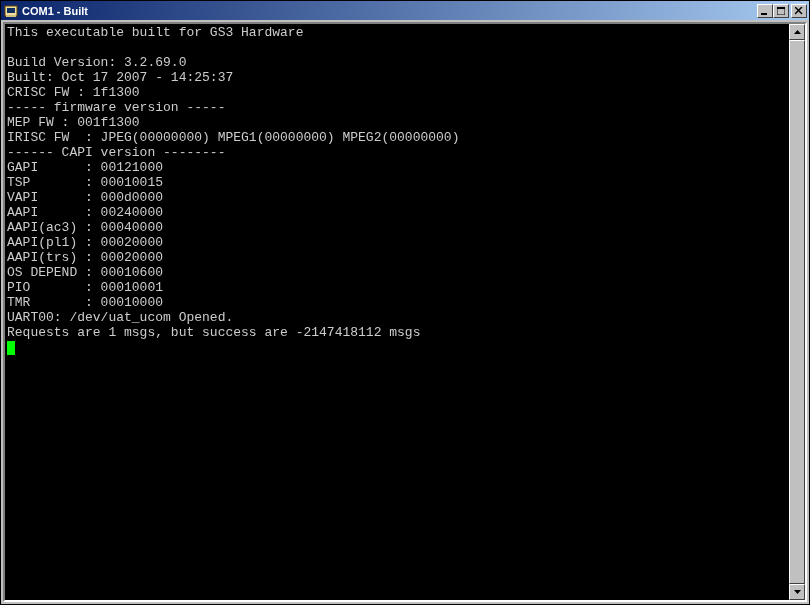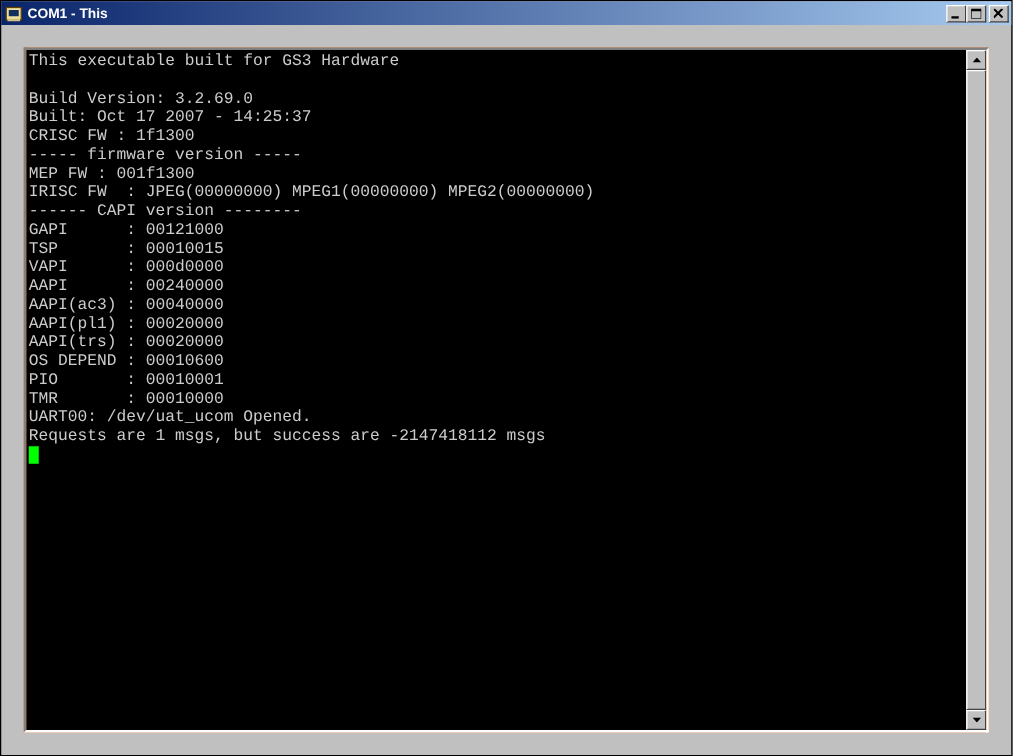--- a/index.html
+++ b/index.html
@@ -58,22 +58,22 @@
       justify-content: center;
       margin-left: 0;
       cursor: pointer;
       line-height: 1;
     }
     .titlebar .btn.close { margin-left: 2px; }
     .content-frame {
       flex: 1;
       border: 2px solid;
       border-color: #808080 #fff #fff #808080;
-      margin: 18px;
-      background: #f97316;
+      margin: 2px;
+      background: #86efac;
       display: flex;
       overflow: hidden;
     }
     .terminal {
       flex: 1;
       background: #000;
       color: #cccccc;
       font-family: "Courier New", monospace;
       font-size: 13px;
       line-height: 15px;
@@ -127,21 +127,21 @@
 
 <div class="window">
   <div class="titlebar">
     <span class="icon">
       <svg width="14" height="14" viewBox="0 0 14 14">
         <rect x="1" y="2" width="12" height="10" fill="#f0e0a0" stroke="#604000" stroke-width="1"></rect>
         <rect x="3" y="4" width="8" height="5" fill="#103060"></rect>
         <rect x="2" y="11" width="10" height="2" fill="#d0c080"></rect>
       </svg>
     </span>
-    <span class="title">COM1 - This</span>
+    <span class="title">COM1 - Built</span>
     <div class="controls">
       <div class="btn">
         <svg width="8" height="8" viewBox="0 0 8 8">
             <rect x="0" y="6" width="6" height="2" fill="#000"></rect>
           </svg>
       </div>
       <div class="btn">
         <svg width="8" height="8" viewBox="0 0 8 8">
             <rect x="0" y="0" width="8" height="8" fill="none" stroke="#000" stroke-width="1"></rect>
             <rect x="0" y="0" width="8" height="2" fill="#000"></rect>

